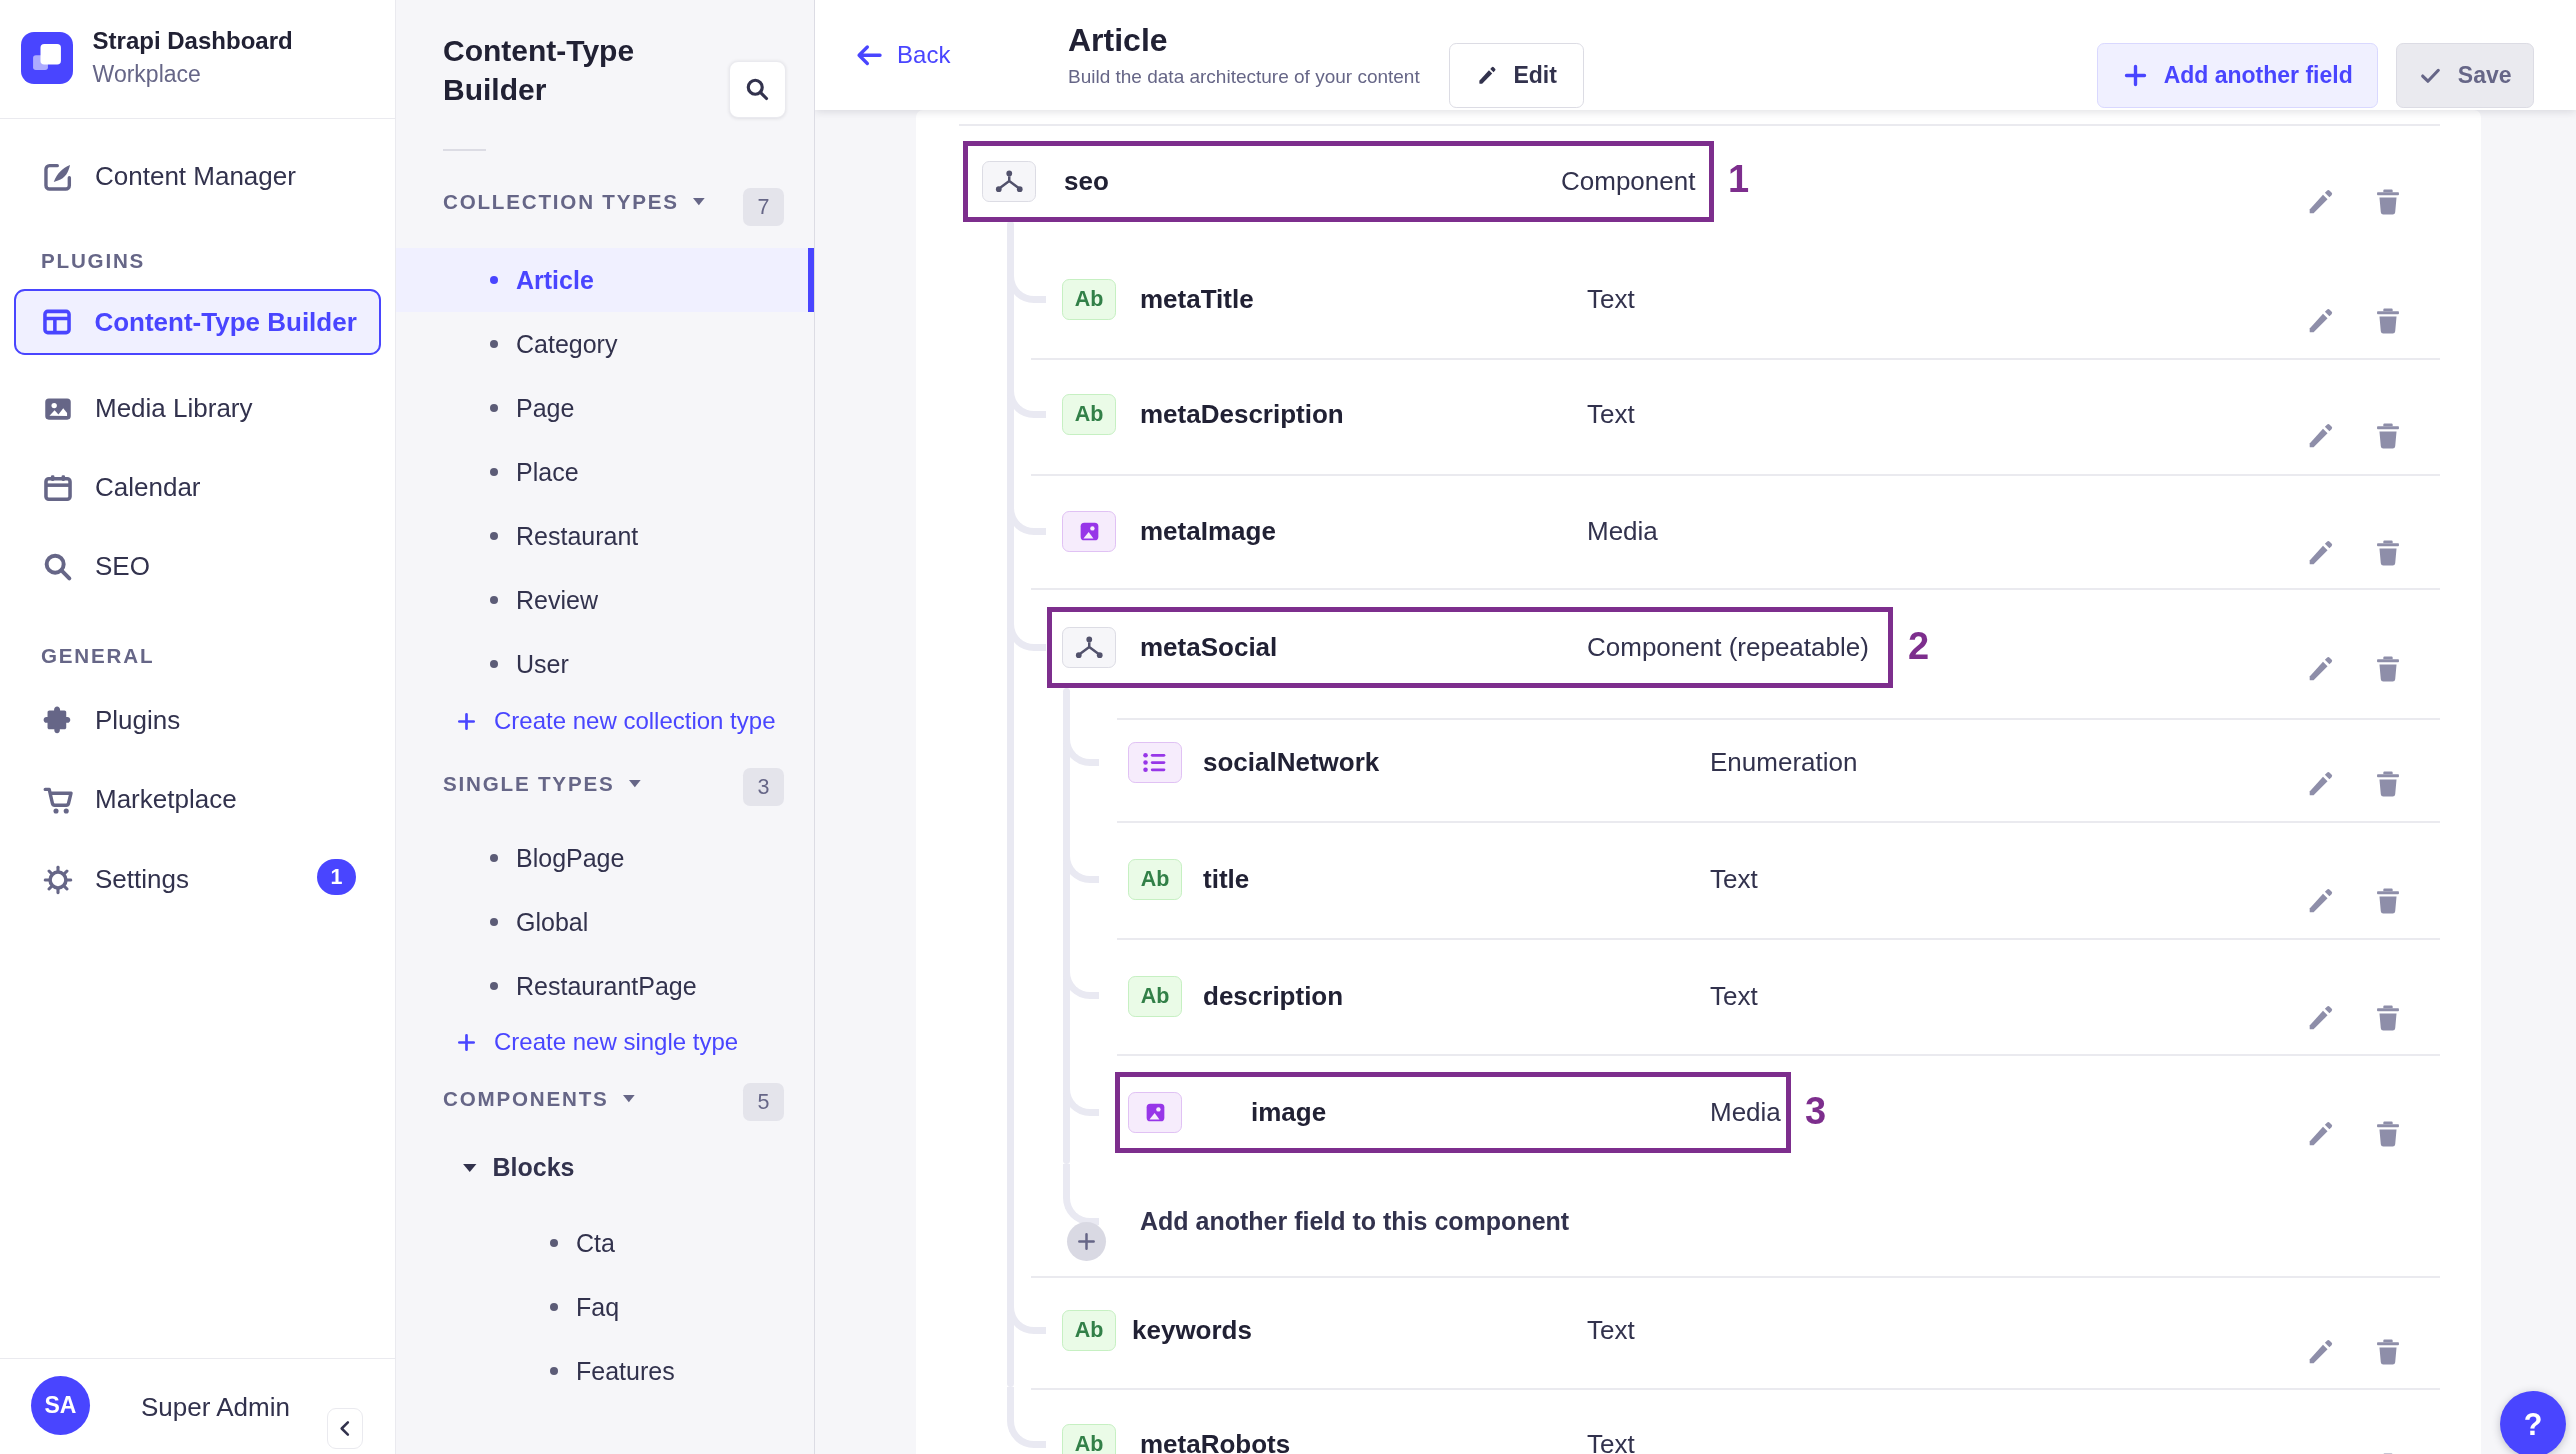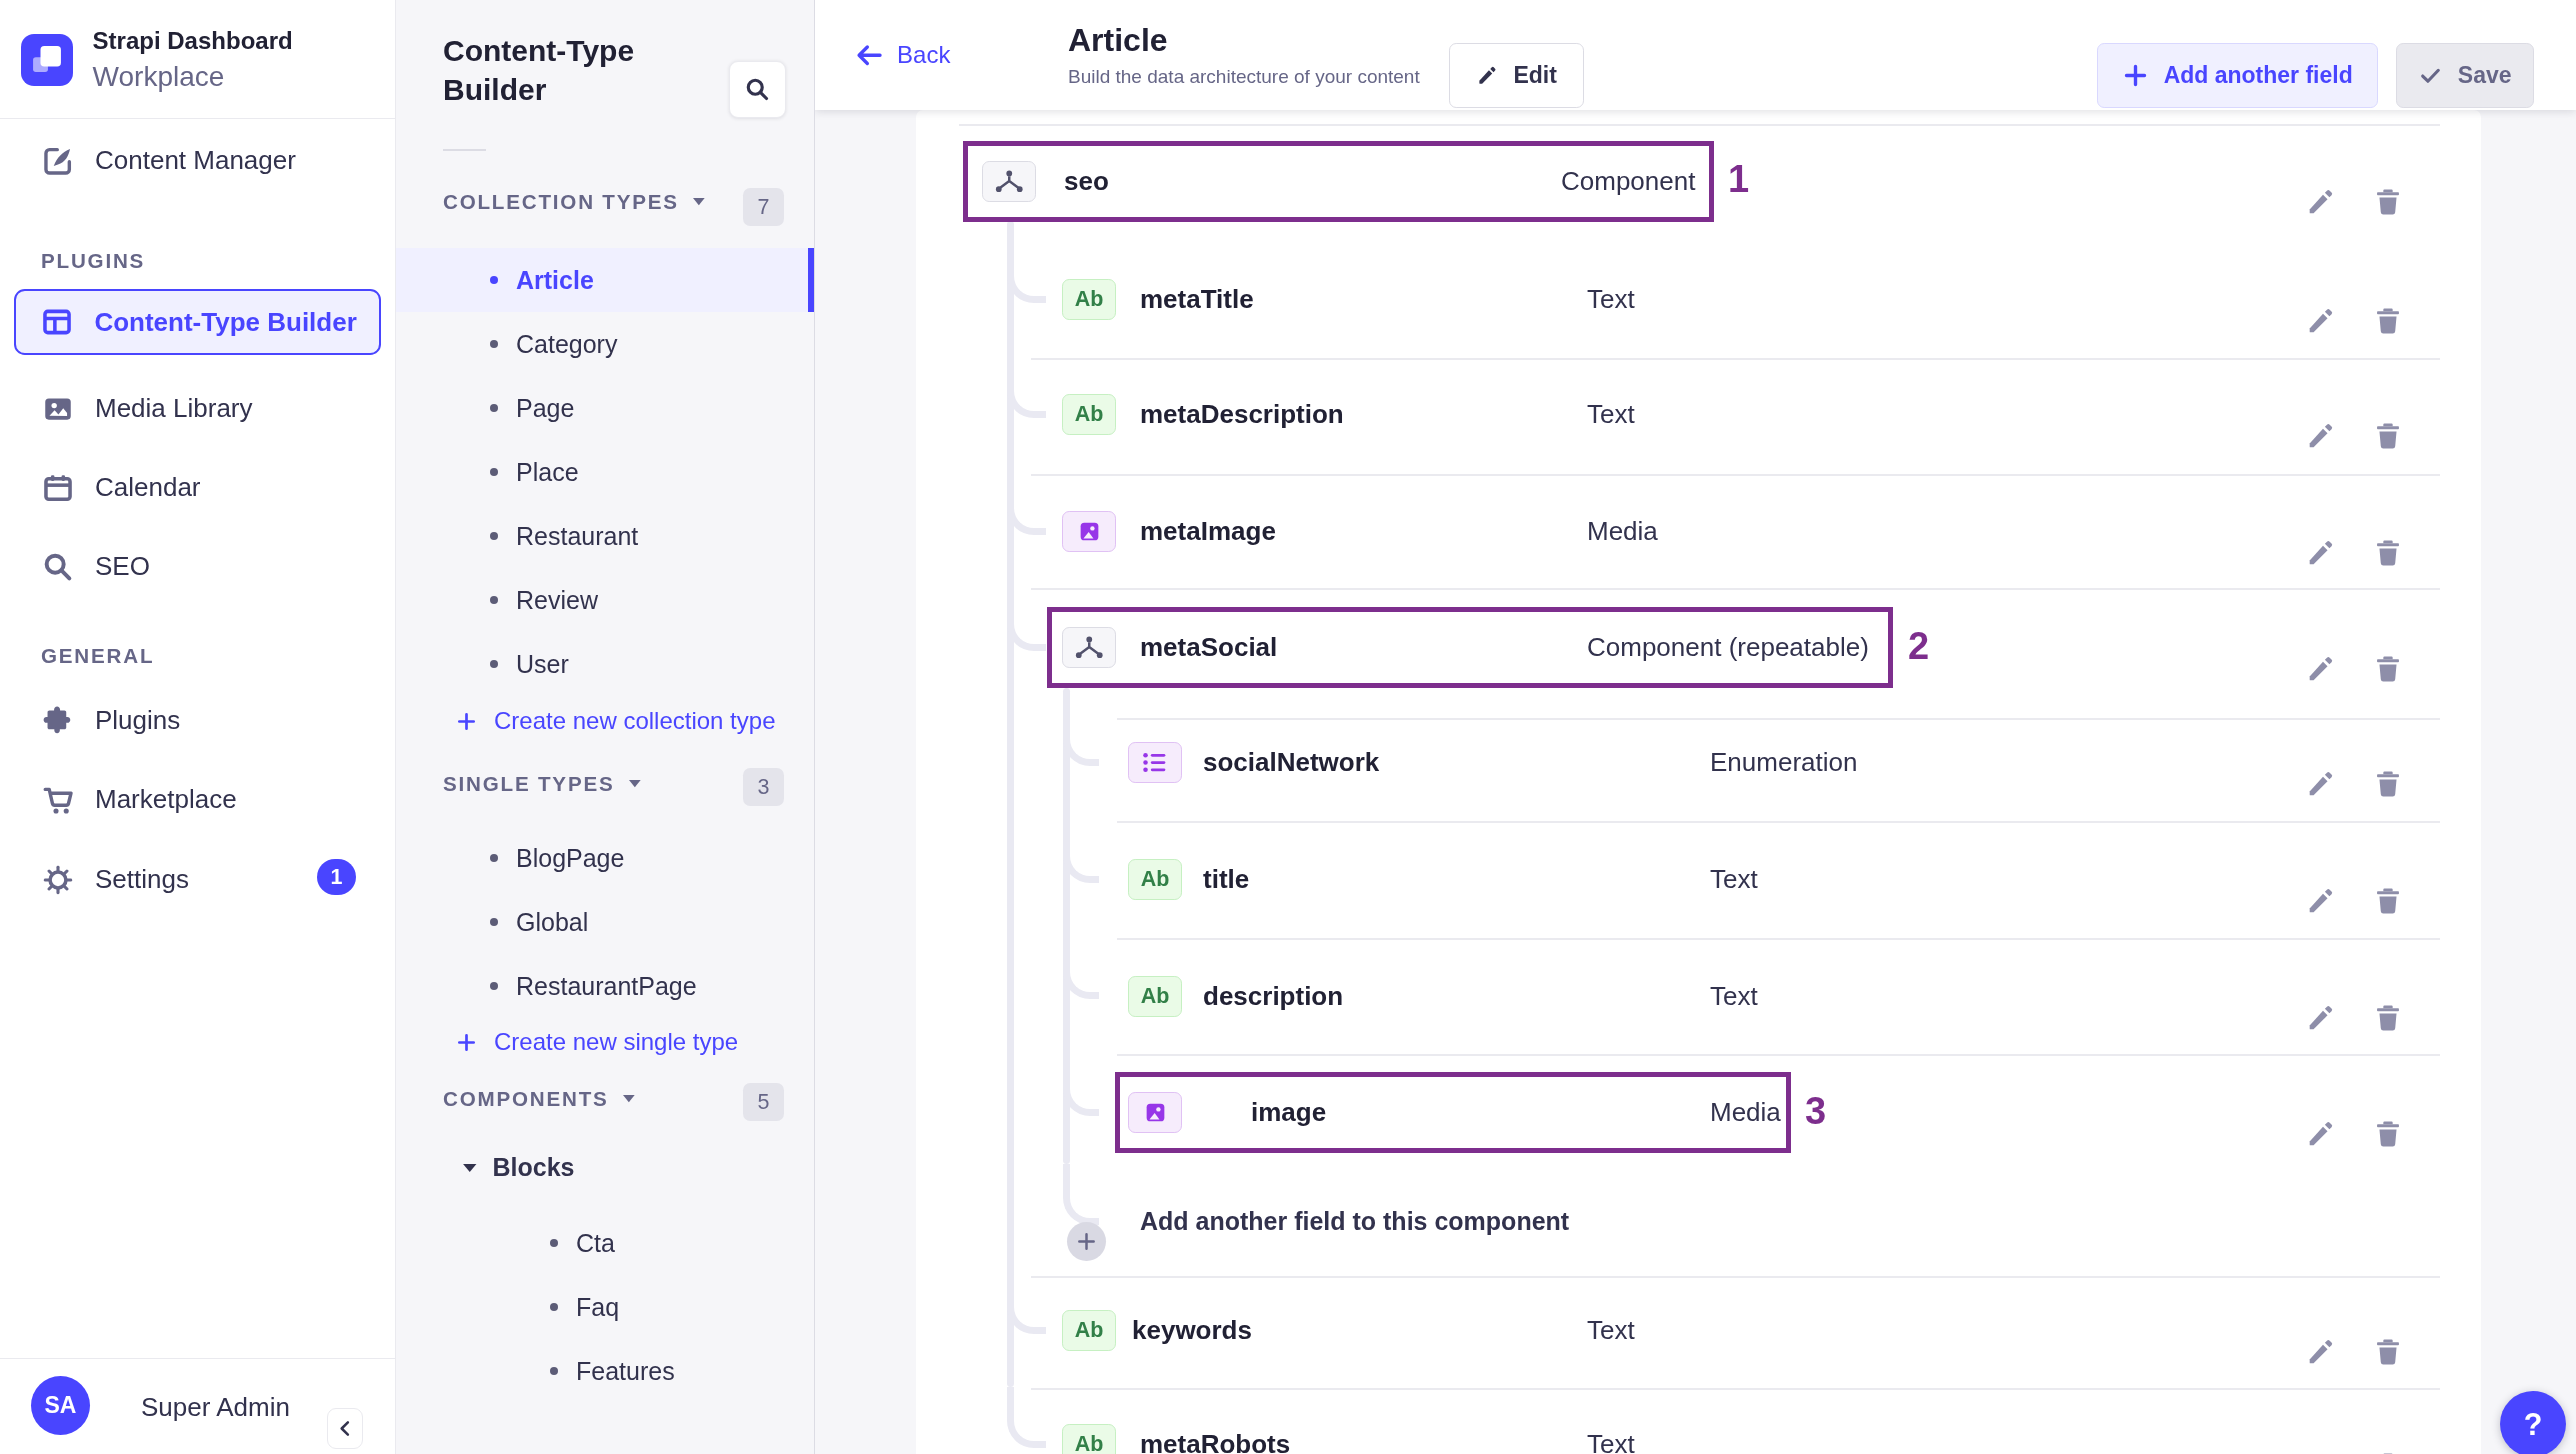--- a/index.html
+++ b/index.html
@@ -5,21 +5,21 @@
   * { box-sizing: border-box; margin: 0; padding: 0; }
   html,body { width:2576px; height:1454px; overflow:hidden; }
   body { font-family:"Liberation Sans", sans-serif; background:#F6F6F9; color:#32324D; position:relative; }
   button { font-family:inherit; cursor:pointer; background:none; border:none;margin-top:20px; }
 
   
   .lnav { position:absolute; left:0; top:0; width:396px; height:1454px; background:#fff; border-right:0.9px solid #EAEAEF; z-index:10; }
   .brand { position:absolute; left:20.6px; top:27px; display:flex; align-items:center; gap:20px; }
   .brand-logo { width:52px; height:52px; flex:0 0 52px; }
   .brand-name { font-size:24px; font-weight:bold; color:#212134; }
-  .brand-sub { font-size:28px; color:#666687; margin-top:6.3px; }
+  .brand-sub { font-size:23px; color:#666687; margin-top:6.3px; }
   .lnav-div { position:absolute; left:0; right:0; top:118px; height:0.9px; background:#EAEAEF; }
   .nav-item { position:absolute; left:0; width:100%; height:65px; display:flex; align-items:center; padding-left:41px; gap:20px; font-size:26px; color:#32324D; cursor:pointer; }
   .nav-item svg { flex:0 0 34px; }
   .sec-label { position:absolute; left:41px; font-size:20.6px; font-weight:bold; letter-spacing:1.8px; color:#666687; }
   .ctb-pill { position:absolute; left:14.4px; top:289px; width:367px; height:66px; background:#F0F0FF; border:2.7px solid #4945FF; border-radius:10.8px; display:flex; align-items:center; padding-left:24px; gap:20px; font-size:26px; color:#4945FF; font-weight:bold; cursor:pointer; }
   .badge-num { position:absolute; background:#4945FF; color:#fff; font-size:21.5px; font-weight:bold; border-radius:19px; width:39px; height:36px; display:flex; align-items:center; justify-content:center; }
   .userbar-div { position:absolute; left:0; right:0; top:1358px; height:0.9px; background:#EAEAEF; }
   .avatar { position:absolute; left:31px; top:1376px; width:59px; height:59px; border-radius:50%; background:#4945FF; color:#fff; font-size:23px; font-weight:bold; display:flex; align-items:center; justify-content:center; }
   .username { position:absolute; left:141px; top:1392px; font-size:26px; color:#32324D; }
   .collapse-btn { position:absolute; right:32px; top:1388px; width:36px; height:41px; border:1.8px solid #EAEAEF; border-radius:9px; background:#fff; display:flex; align-items:center; justify-content:center; }
@@ -85,21 +85,21 @@
         <rect x="21" y="13" width="22" height="22" rx="4" fill="#fff"></rect>
         <rect x="13" y="25" width="16" height="16" rx="3" fill="#fff" opacity="0.55"></rect>
       </svg>
     <div>
       <div class="brand-name">Strapi Dashboard</div>
       <div class="brand-sub">Workplace</div>
     </div>
   </div>
   <div class="lnav-div"></div>
 
-  <div class="nav-item" style="top:128px">
+  <div class="nav-item" style="top:144px">
     <svg width="34" height="34" viewBox="0 0 24 24">
         <path d="M20 12.5V18a2.5 2.5 0 0 1-2.5 2.5H6A2.5 2.5 0 0 1 3.5 18V6.5A2.5 2.5 0 0 1 6 4h5.5" fill="none" stroke="#666687" stroke-width="2.4" stroke-linecap="round"></path>
         <path d="M9 15.5c2.5-6.5 6-9.5 11.5-12-1 5-3.5 9.5-8.5 11-1 .3-2 .6-3 1z" fill="#666687"></path>
       </svg>
     <span>Content Manager</span>
   </div>
 
   <div class="sec-label" style="top:249px">PLUGINS</div>
 
   <div class="ctb-pill">

